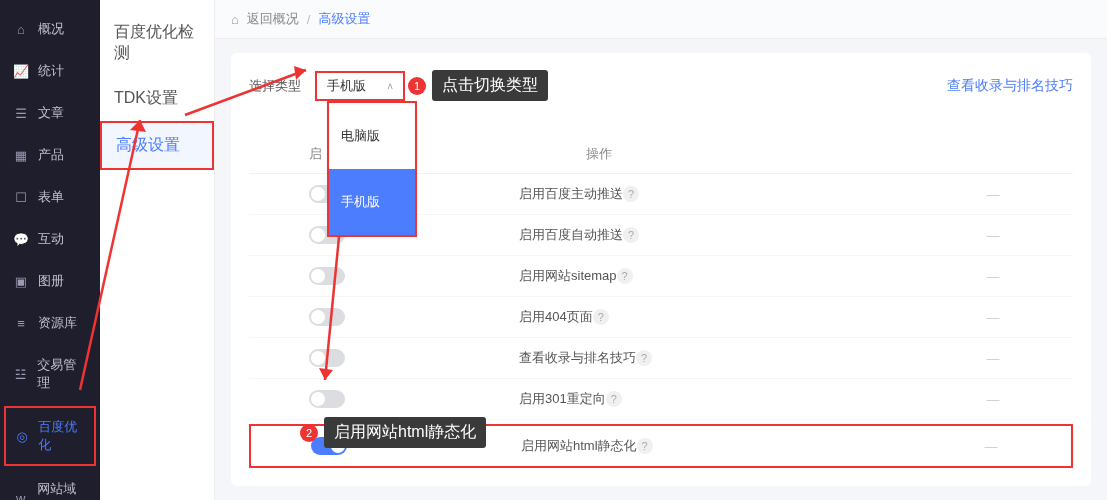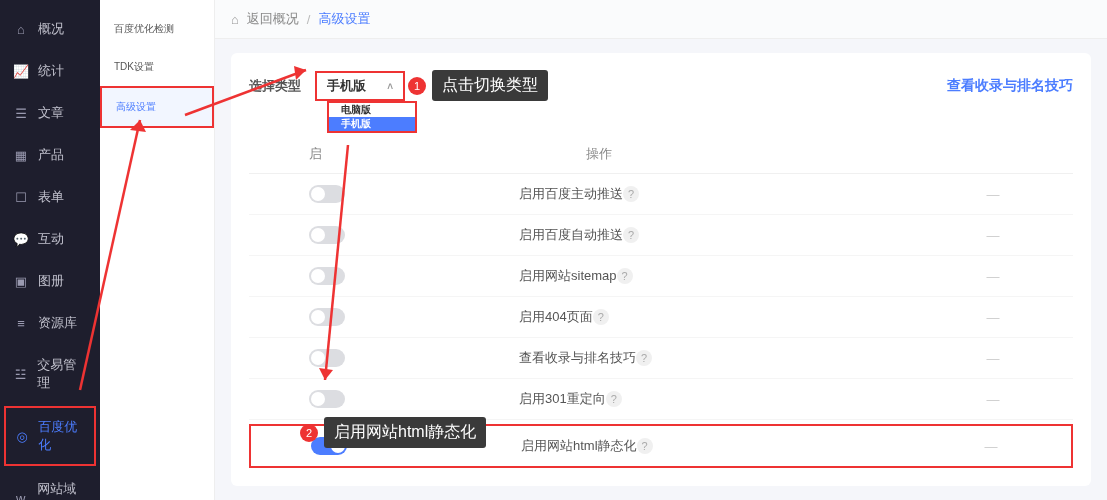--- a/index.html
+++ b/index.html
@@ -10,38 +10,38 @@
 
 .sidebar { width: 100px; background: #1e1e2d; color: #b5b5c3; display: flex; flex-direction: column; padding-top: 8px; }
 .sidebar .item { display: flex; align-items: center; gap: 10px; padding: 12px 14px; font-size: 13px; cursor: pointer; color: #c0c0cc; }
 .sidebar .item .icon { width: 14px; height: 14px; display: inline-flex; align-items: center; justify-content: center; color: #9a9ab0; }
 .sidebar .item.active { color: #4c7dff; }
 .sidebar .item.active .icon { color: #4c7dff; }
 .sidebar .item.boxed { border: 2px solid #e33; margin: 2px 4px; padding: 10px 10px; }
 
 
 .subnav { width: 115px; background: #fff; border-right: 1px solid #eee; padding-top: 10px; }
-.subnav .sitem { padding: 12px 14px; font-size: 10px; color: #555; cursor: pointer; position: relative; }
+.subnav .sitem { padding: 12px 14px; font-size: 16px; color: #555; cursor: pointer; position: relative; }
 .subnav .sitem.boxed { border: 2px solid #e33; color: #4c7dff; background: #f2f6ff; }
 
 
 .main { flex: 1; display: flex; flex-direction: column; }
 .breadcrumb { height: 42px; display: flex; align-items: center; gap: 8px; padding: 0 16px; font-size: 13px; color: #888; border-bottom: 1px solid #eee; background: #fafbfc; }
 .breadcrumb .home-ic { color: #999; }
 .breadcrumb .sep { color: #bbb; }
 .breadcrumb .cur { color: #4c7dff; }
 
 .panel { margin: 14px 16px; background: #fff; border-radius: 6px; padding: 18px; position: relative; flex: 1; }
 
-.row-top { display: flex; align-items: center; gap: 14px; position: relative; font-weight: bold; }
+.row-top { display: flex; align-items: center; gap: 14px; position: relative; }
 .lbl-select { color: #555; font-size: 13px; }
 .selectbox { width: 90px; height: 30px; border: 2px solid #e33; display: flex; align-items: center; justify-content: space-between; padding: 0 10px; background: #fff; cursor: pointer; font-size: 13px; }
 .selectbox .chev { color: #999; font-size: 10px; }
 .dropdown { position: absolute; top: 30px; left: 78px; width: 90px; border: 2px solid #e33; background: #fff; z-index: 10; }
-.dropdown .opt { padding: 0 12px; font-size: 10px; cursor: pointer; }
+.dropdown .opt { padding: 24px 12px; font-size: 13px; cursor: pointer; }
 .dropdown .opt.sel { background: #4c7dff; color: #fff; }
 
 .tip-link { margin-left: auto; color: #4c7dff; font-size: 14px; cursor: pointer; }
 
 .callout { position: absolute; display: flex; align-items: center; gap: 6px; }
 .callout .num { width: 18px; height: 18px; border-radius: 50%; background: #e33; color: #fff; font-size: 11px; display: flex; align-items: center; justify-content: center; }
 .callout .txt { background: #3a3a3a; color: #fff; padding: 5px 10px; border-radius: 3px; font-size: 16px; }
 .callout-1 { top: 70px; left: 408px; }
 .callout-2 { top: 417px; left: 300px; }
 

